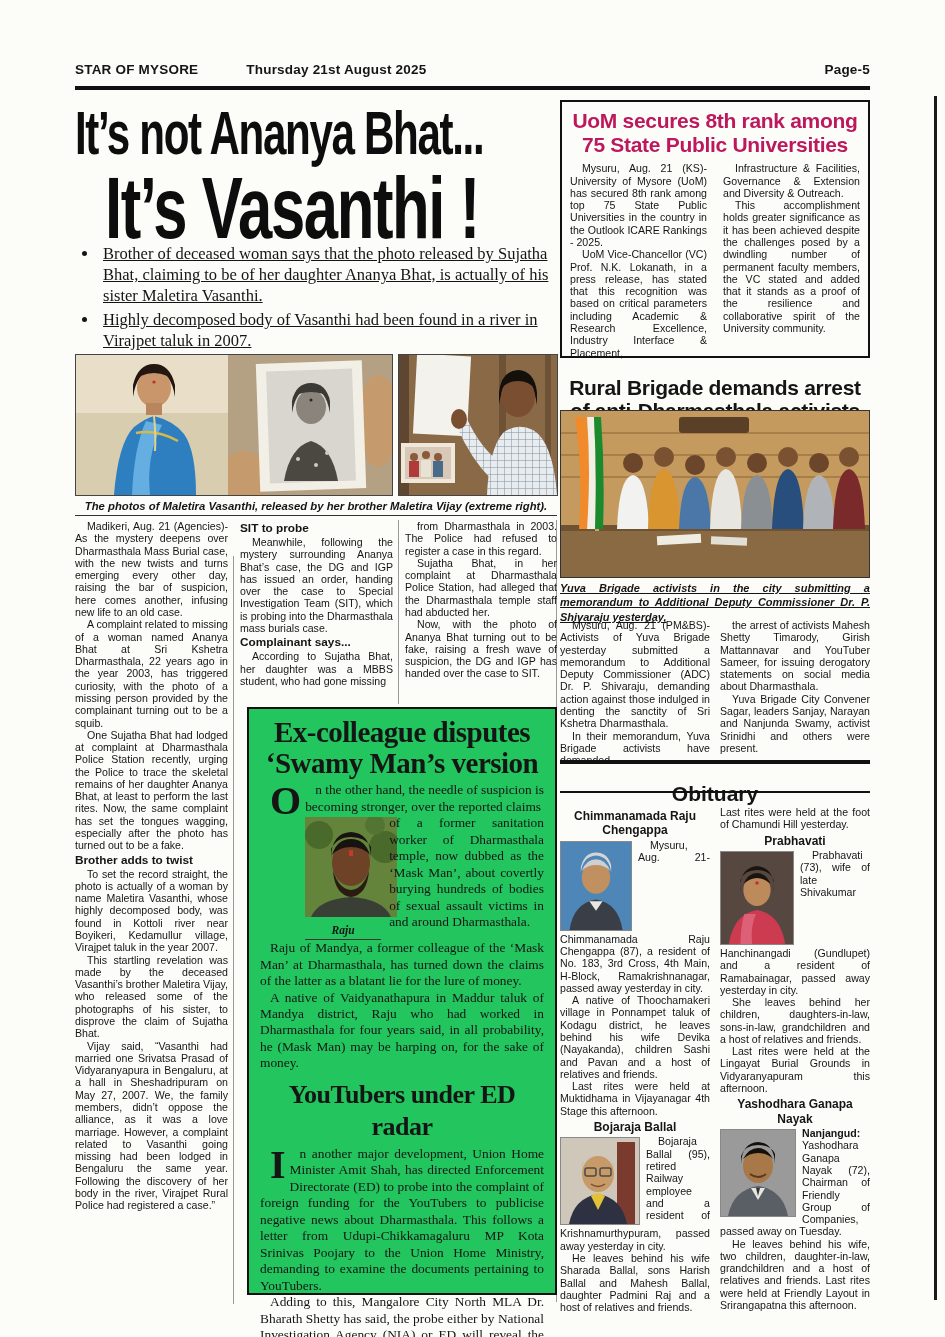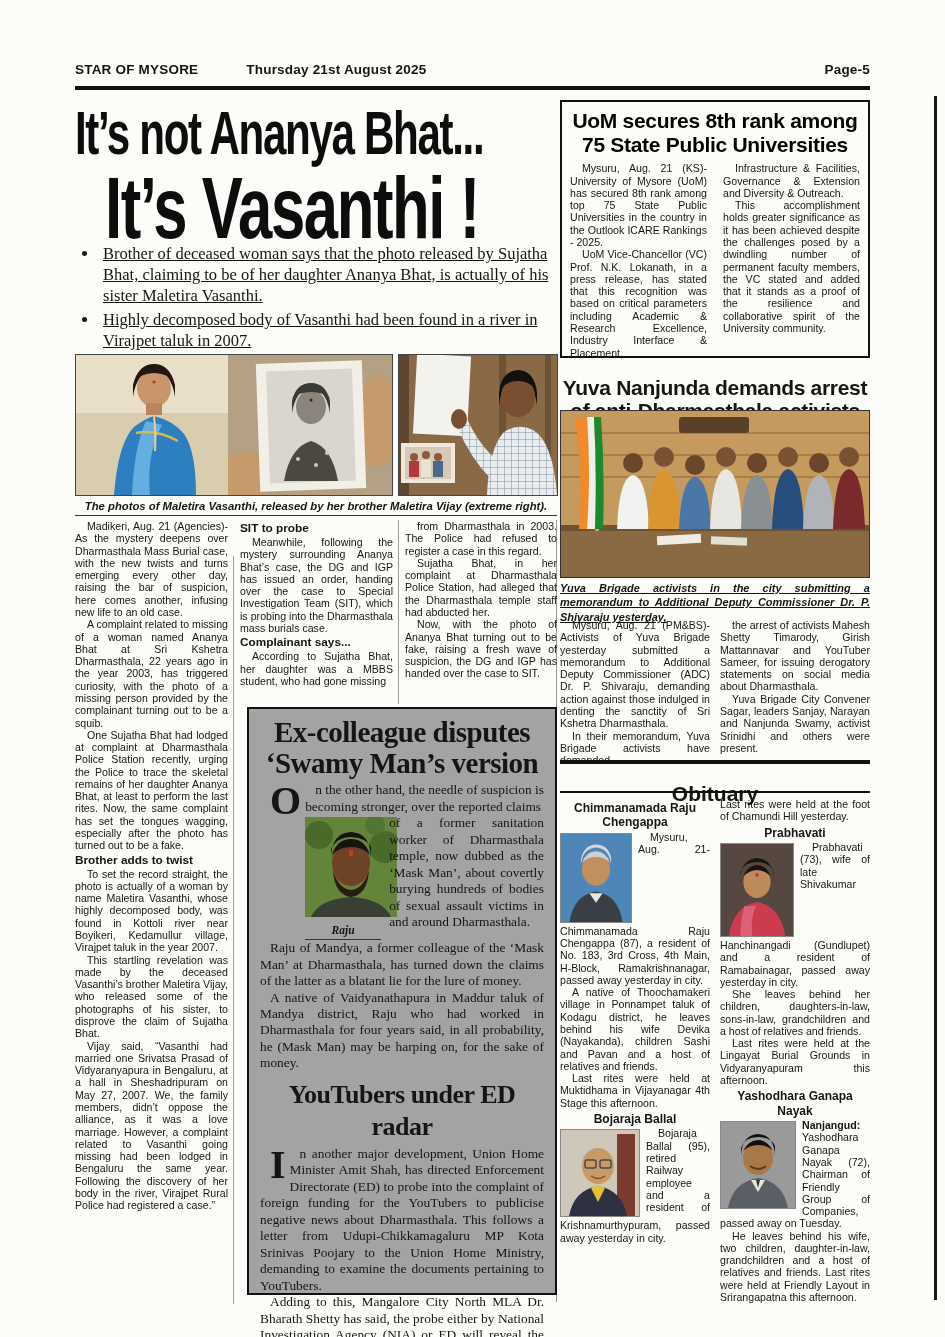--- a/index.html
+++ b/index.html
@@ -35,21 +35,21 @@
   .col2{left:165px;width:153px;height:184px;}
   .col3{left:330px;width:152px;height:184px;}
   .colrule1{position:absolute;left:158px;top:36px;width:1px;height:748px;background:#9a9a96;}
   .colrule2{position:absolute;left:323px;top:0;width:1px;height:184px;background:#9a9a96;}
   .bodytxt p, .p{margin:0;font-size:10.6px;line-height:1.16;text-align:justify;text-indent:12px;}
   .subhead{margin:1px 0;font-size:11.8px;font-weight:bold;text-align:left;}
   .noindent{text-indent:0 !important;}
 
   
   .maskbox{position:absolute;left:172px;top:187px;width:310px;height:588px;box-sizing:border-box;
-           border:2.5px solid #111;background:#a3a3a3;padding:8px 11px;
+           border:2.5px solid #111;background:#22c55e;padding:8px 11px;
            font-family:"Liberation Serif",serif;}
   .maskbox h2{margin:0 0 4px 0;text-align:center;font-size:29px;line-height:1.06;letter-spacing:-.5px;}
   .maskbox h2 span{display:block;}
   .mb-text{font-size:13.4px;line-height:1.23;text-align:justify;}
   .mb-text p{margin:0;text-indent:10px;}
   .dc{float:left;font-size:40px;line-height:.8;font-weight:bold;padding:3px 4px 0 0;}
   .ledep{margin:0;text-indent:0;}
   .wrapzone{overflow:visible;}
   .raju-fig{float:left;width:76px;margin:2px 8px 0 0;}
   .raju-fig .fcap{display:block;text-align:center;font-size:11.5px;font-weight:bold;font-style:italic;
@@ -75,21 +75,21 @@
   .yuva-cols{position:absolute;left:560px;top:619px;width:310px;height:140px;}
   .yuva-cols .ycol1{position:absolute;left:0;width:150px;}
   .yuva-cols .ycol2{position:absolute;left:160px;width:150px;}
 
   
   .ob-bar1{position:absolute;left:560px;top:760px;width:310px;height:3.5px;background:#111;}
   .ob-title{position:absolute;left:560px;top:765px;width:310px;text-align:center;
             font-size:21px;font-weight:bold;}
   .ob-bar2{position:absolute;left:560px;top:791px;width:310px;height:2px;background:#111;}
   .obits{position:absolute;left:560px;top:798px;width:310px;height:536px;}
-  .obcol{position:absolute;top:0;width:150px;overflow:hidden;}
+  .obcol{position:absolute;top:8px;width:150px;overflow:hidden;}
   .obcolL{left:0;}.obcolR{left:160px;}
   .ob-name{margin:3px 0 1px;font-size:12px;font-weight:bold;text-align:center;line-height:1.2;}
   .ob-photo{float:left;margin:2px 6px 2px 0;border:1px solid #888;line-height:0;}
   .ob-body{overflow:visible;}
 </style>
 </head>
 <body>
 
 <div class="page">
 
@@ -243,38 +243,38 @@
             </div>
           <h3 class="ytd">YouTubers under ED radar</h3>
           <p class="ledep"><span class="dc">I</span><span>n another major development, Union Home Minister Amit Shah, has directed Enforcement Directorate (ED) to probe into the complaint of foreign funding for the YouTubers to publicise negative news about Dharmasthala. This follows a letter from Udupi-Chikkamagaluru MP Kota Srinivas Poojary to the Union Home Ministry, demanding to examine the documents pertaining to YouTubers.</span></p>
           <p>Adding to this, Mangalore City North MLA Dr. Bharath Shetty has said, the probe either by National Investigation Agency (NIA) or ED will reveal the source of fund flow to their bank accounts.</p>
         </div>
       </article>
     </div>
   </section>
 
   <section class="uombox">
-    <h2 style="color:#000000;">
+    <h2 style="color:#be185d;">
       <span>UoM secures 8th rank among</span>
       <span>75 State Public Universities</span>
     </h2>
     <div class="twocol bodytxt">
       <div>
           <p class="p">Mysuru, Aug. 21 (KS)- University of Mysore (UoM) has secured 8th rank among top 75 State Public Universities in the country in the Outlook ICARE Rankings - 2025.</p>
           <p class="p">UoM Vice-Chancellor (VC) Prof. N.K. Lokanath, in a press release, has stated that this recognition was based on critical parameters including Academic &amp; Research Excellence, Industry Interface &amp; Placement,</p>
         </div>
       <div>
           <p class="p">Infrastructure &amp; Facilities, Governance &amp; Extension and Diversity &amp; Outreach.</p>
           <p class="p">This accomplishment holds greater significance as it has been achieved despite the challenges posed by a dwindling number of permanent faculty members, the VC stated and added that it stands as a proof of the resilience and collaborative spirit of the University community.</p>
         </div>
     </div>
   </section>
 
   <h2 class="yuva-title">
-    <span>Yuva Nanjunda demands arrest</span>
+    <span>Rural Brigade demands arrest</span>
     <span>of anti-Dharmasthala activists</span>
   </h2>
   <div class="yuva-photo">
     <svg width="308" height="166" viewBox="0 0 308 166" preserveAspectRatio="none">
       <rect width="308" height="166" fill="#c59a5e"></rect>
       <path d="M0,22H308M0,44H308M0,66H308" stroke="#a87f48" stroke-width="2"></path>
       <rect x="118" y="6" width="70" height="16" rx="3" fill="#5a4026"></rect>
       <rect y="118" width="308" height="48" fill="#8a6a42"></rect>
       <rect y="114" width="308" height="6" fill="#6e5232"></rect>
       <rect x="34" y="8" width="4" height="112" fill="#caa36a"></rect>
@@ -350,20 +350,21 @@
               <path d="M53,32 Q52,22 45,18 L53,26Z" fill="#bdbdbd"></path>
             <rect x="24" y="30" width="11" height="8" rx="2" fill="none" stroke="#4a4a4a" stroke-width="1.5"></rect>
             <rect x="39" y="30" width="11" height="8" rx="2" fill="none" stroke="#4a4a4a" stroke-width="1.5"></rect>
             <path d="M30,46 Q37,51 44,46" stroke="#7a4e30" stroke-width="1.5" fill="none"></path>
             <path d="M8,86 Q13,60 37,56 Q61,60 66,86Z" fill="#2e3142"></path>
             <path d="M30,58 L37,72 L44,58 Q40,55 37,55 Q34,55 30,58Z" fill="#e4c238"></path>
           </svg>
         </div>
         <div>
             <p class="p">Bojaraja Ballal (95), retired Railway employee and a resident of Krishnamurthypuram, passed away yesterday in city.</p>
+            <p class="p">He leaves behind his wife Sharada Ballal, sons Harish Ballal and Mahesh Ballal, daughter Padmini Raj and a host of relatives and friends.</p>
           </div>
       </div>
     </div>
 
     <div class="obcol obcolR">
       <p class="p noindent">Last rites were held at the foot of Chamundi Hill yesterday.</p>
       <h4 class="ob-name">Prabhavati</h4>
       <div class="ob-body">
         <div class="ob-photo">
           <svg width="72" height="92" viewBox="0 0 74 92" preserveAspectRatio="none">

